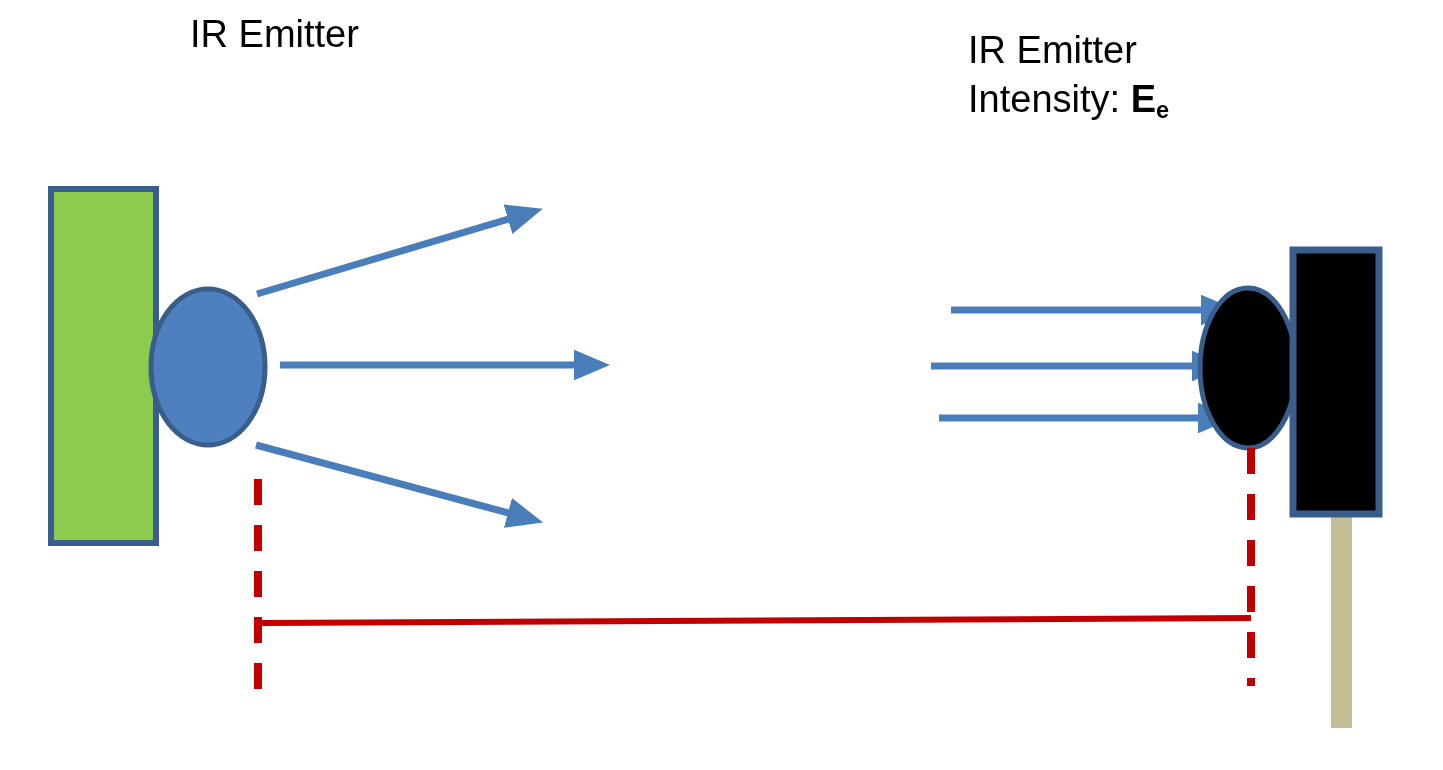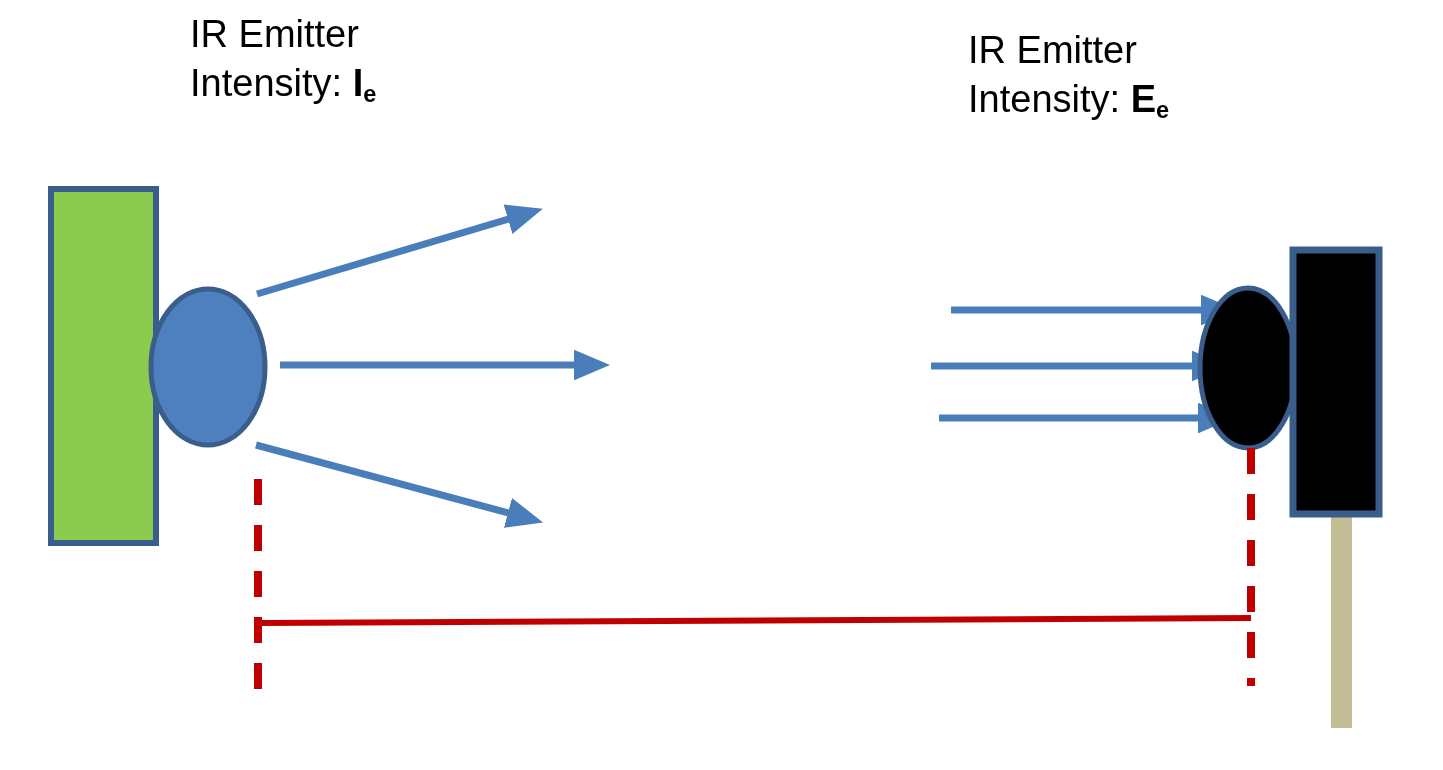--- a/index.html
+++ b/index.html
@@ -50,21 +50,20 @@
     height: 770px;
   }
 </style>
 </head>
 <body>
 
 <div id="diagram-root">
 
   <div class="label-block" id="emitter-label">
     <span class="label-line">IR Emitter</span>
-    <span class="label-line"><span>Intensity: </span><span class="sym"><span>I</span><sub>e</sub></span></span>
   </div>
 
   <div class="label-block" id="receiver-label">
     <span class="label-line">IR Emitter</span>
     <span class="label-line"><span>Intensity: </span><span class="sym"><span>E</span><sub>e</sub></span></span>
   </div>
 
   <svg class="layer" viewBox="0 0 1443 770">
     <defs>
       <marker id="arrowhead-blue" markerWidth="5.2" markerHeight="4.4" refX="0.6" refY="2.2" orient="auto" markerUnits="strokeWidth">

